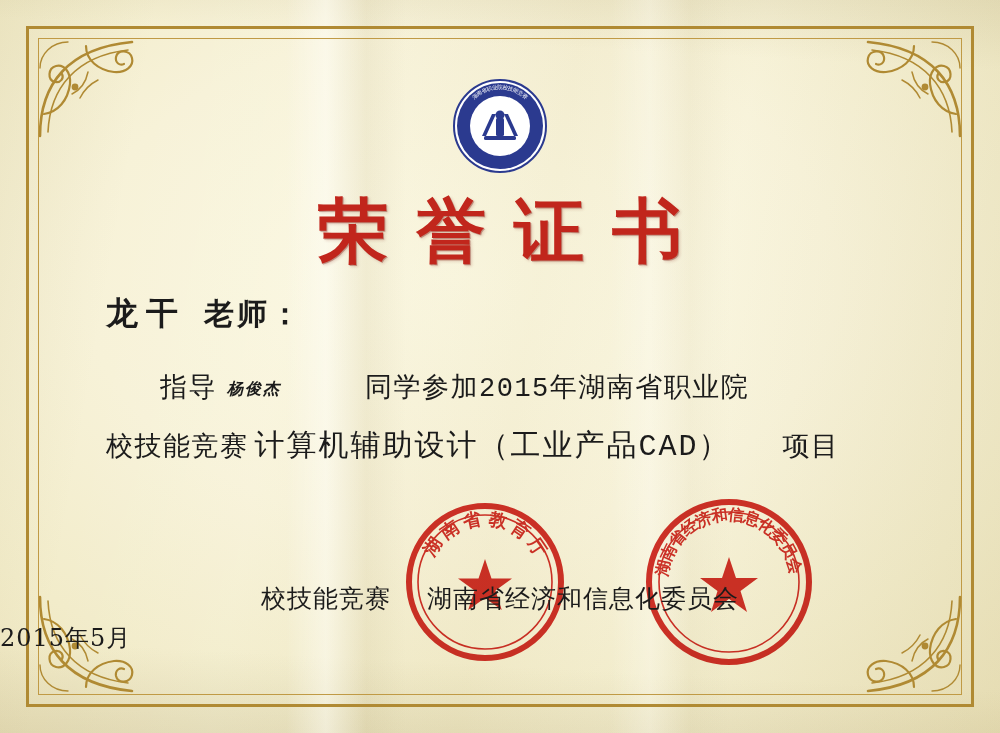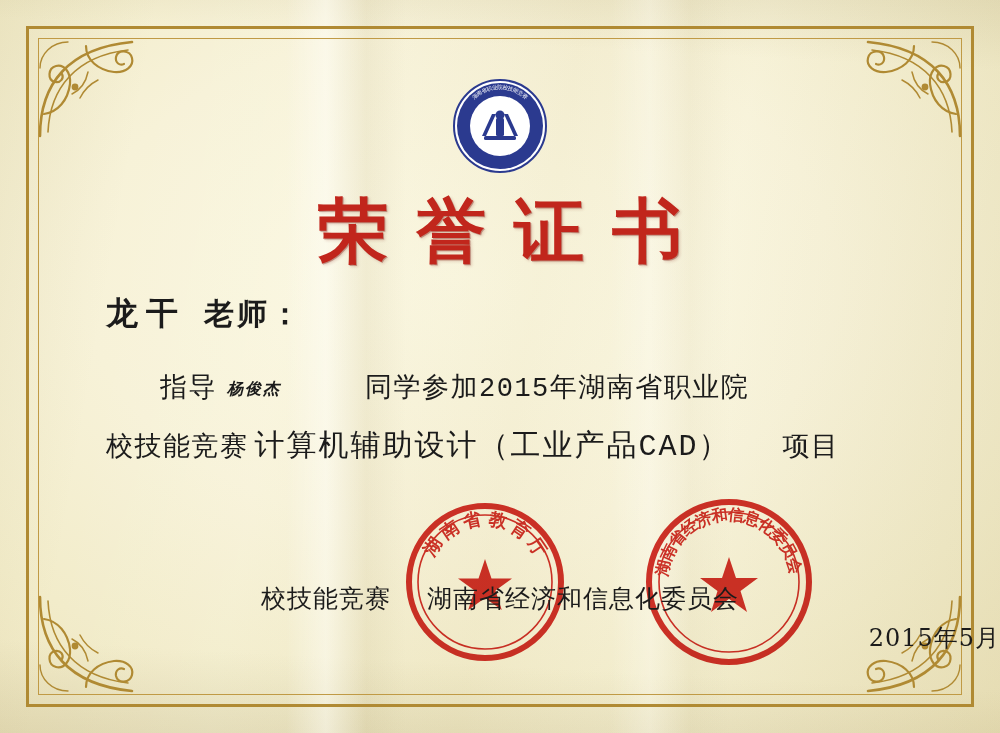--- a/index.html
+++ b/index.html
@@ -184,21 +184,21 @@
     font-family: "DejaVu Serif", "Liberation Serif", serif;
     font-size: 25px;
     letter-spacing: 1px;
     color: #1b1b1b;
   }
   .issuer .org + .org { margin-left: 36px; }
   .issue-date {
     position: absolute;
     left: 0; right: 0;
     top: 622px;
-    text-align: right;
+    text-align: left;
     font-family: "DejaVu Serif", "Liberation Serif", serif;
     font-size: 24px;
     letter-spacing: 1px;
     color: #1b1b1b;
   }
 </style>
 </head>
 <body>
 
 <div id="certificate">

